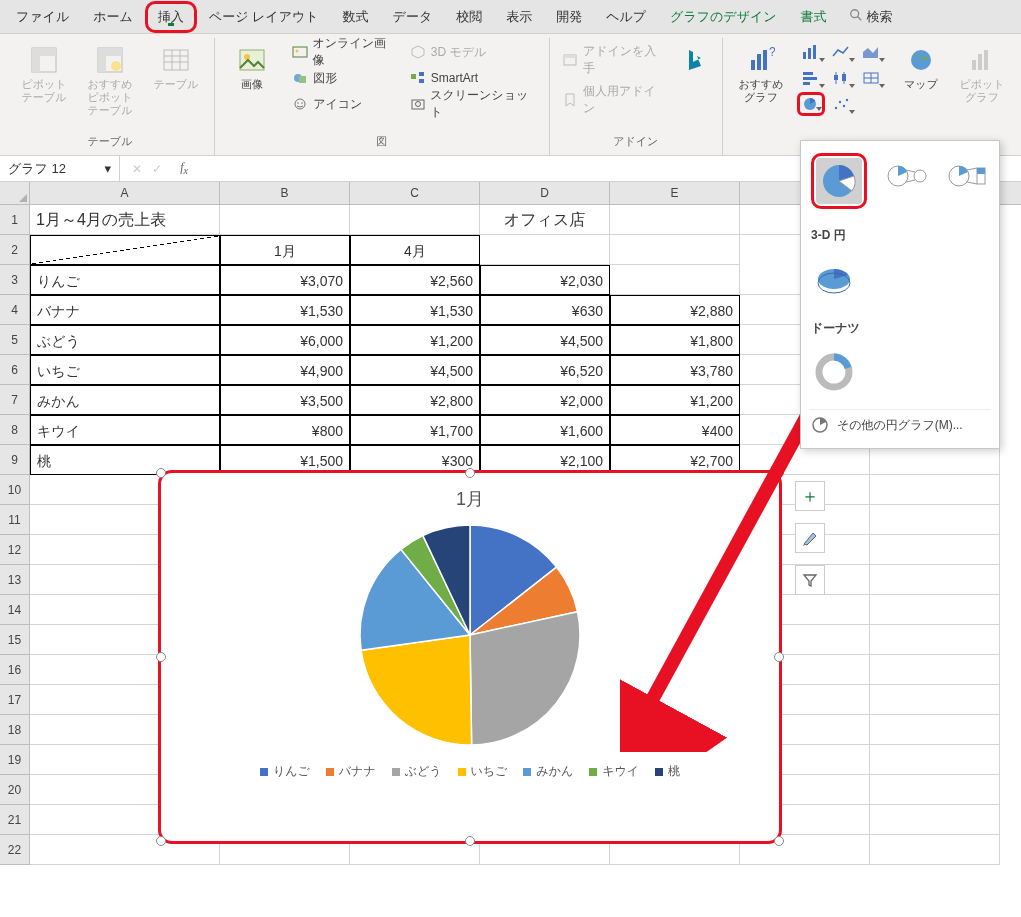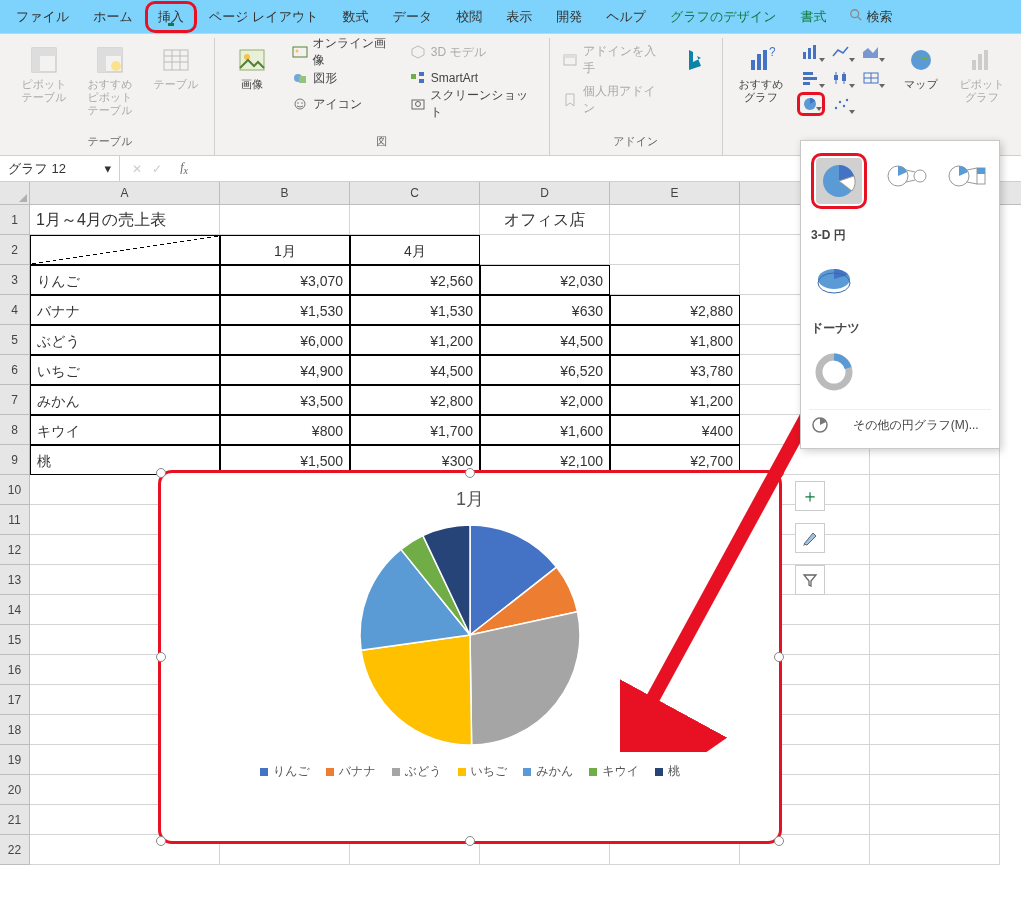--- a/index.html
+++ b/index.html
@@ -9,21 +9,21 @@
     font-size: 12px;
     background: #fff;
     color: #333;
     width: 1021px;
     position: relative;
   }
   
   .tabs {
     display: flex;
     align-items: center;
-    background: #7dd3fc;
+    background: #e5e5e5;
     border-bottom: 1px solid #d0d0d0;
     height: 34px;
     padding: 0 4px;
   }
   .tab {
     padding: 0 12px;
     height: 100%;
     display: flex;
     align-items: center;
     cursor: pointer;
@@ -233,21 +233,21 @@
     border: 1px solid #c8c8c8;
     box-shadow: 2px 2px 8px rgba(0,0,0,0.2);
     padding: 8px;
     z-index: 20;
   }
   .pie-menu .section-label { font-size: 12px; font-weight: bold; color:#444; padding: 4px 2px 8px; }
   .pie-row { display:flex; gap:16px; padding: 4px 2px 14px; }
   .pie-opt { width:46px; height:46px; display:flex; align-items:center; justify-content:center; cursor:pointer; border-radius:4px; }
   .pie-opt.sel { background:#d0d0d0; }
   .pie-opt-frame { border:3px solid #e81123; border-radius:10px; padding:2px; }
-  .more-link { display:flex; align-items:center; gap:24px; padding:6px 2px; cursor:pointer; color:#444; border-top:1px solid #eee; }
+  .more-link { display:flex; align-items:center; gap:8px; padding:6px 2px; cursor:pointer; color:#444; border-top:1px solid #eee; }
   
   .big-arrow {
     position:absolute;
     left: 620px; top: 170px;
     width: 260px; height: 400px;
     z-index: 15;
     pointer-events:none;
   }
 </style>
 </head>

